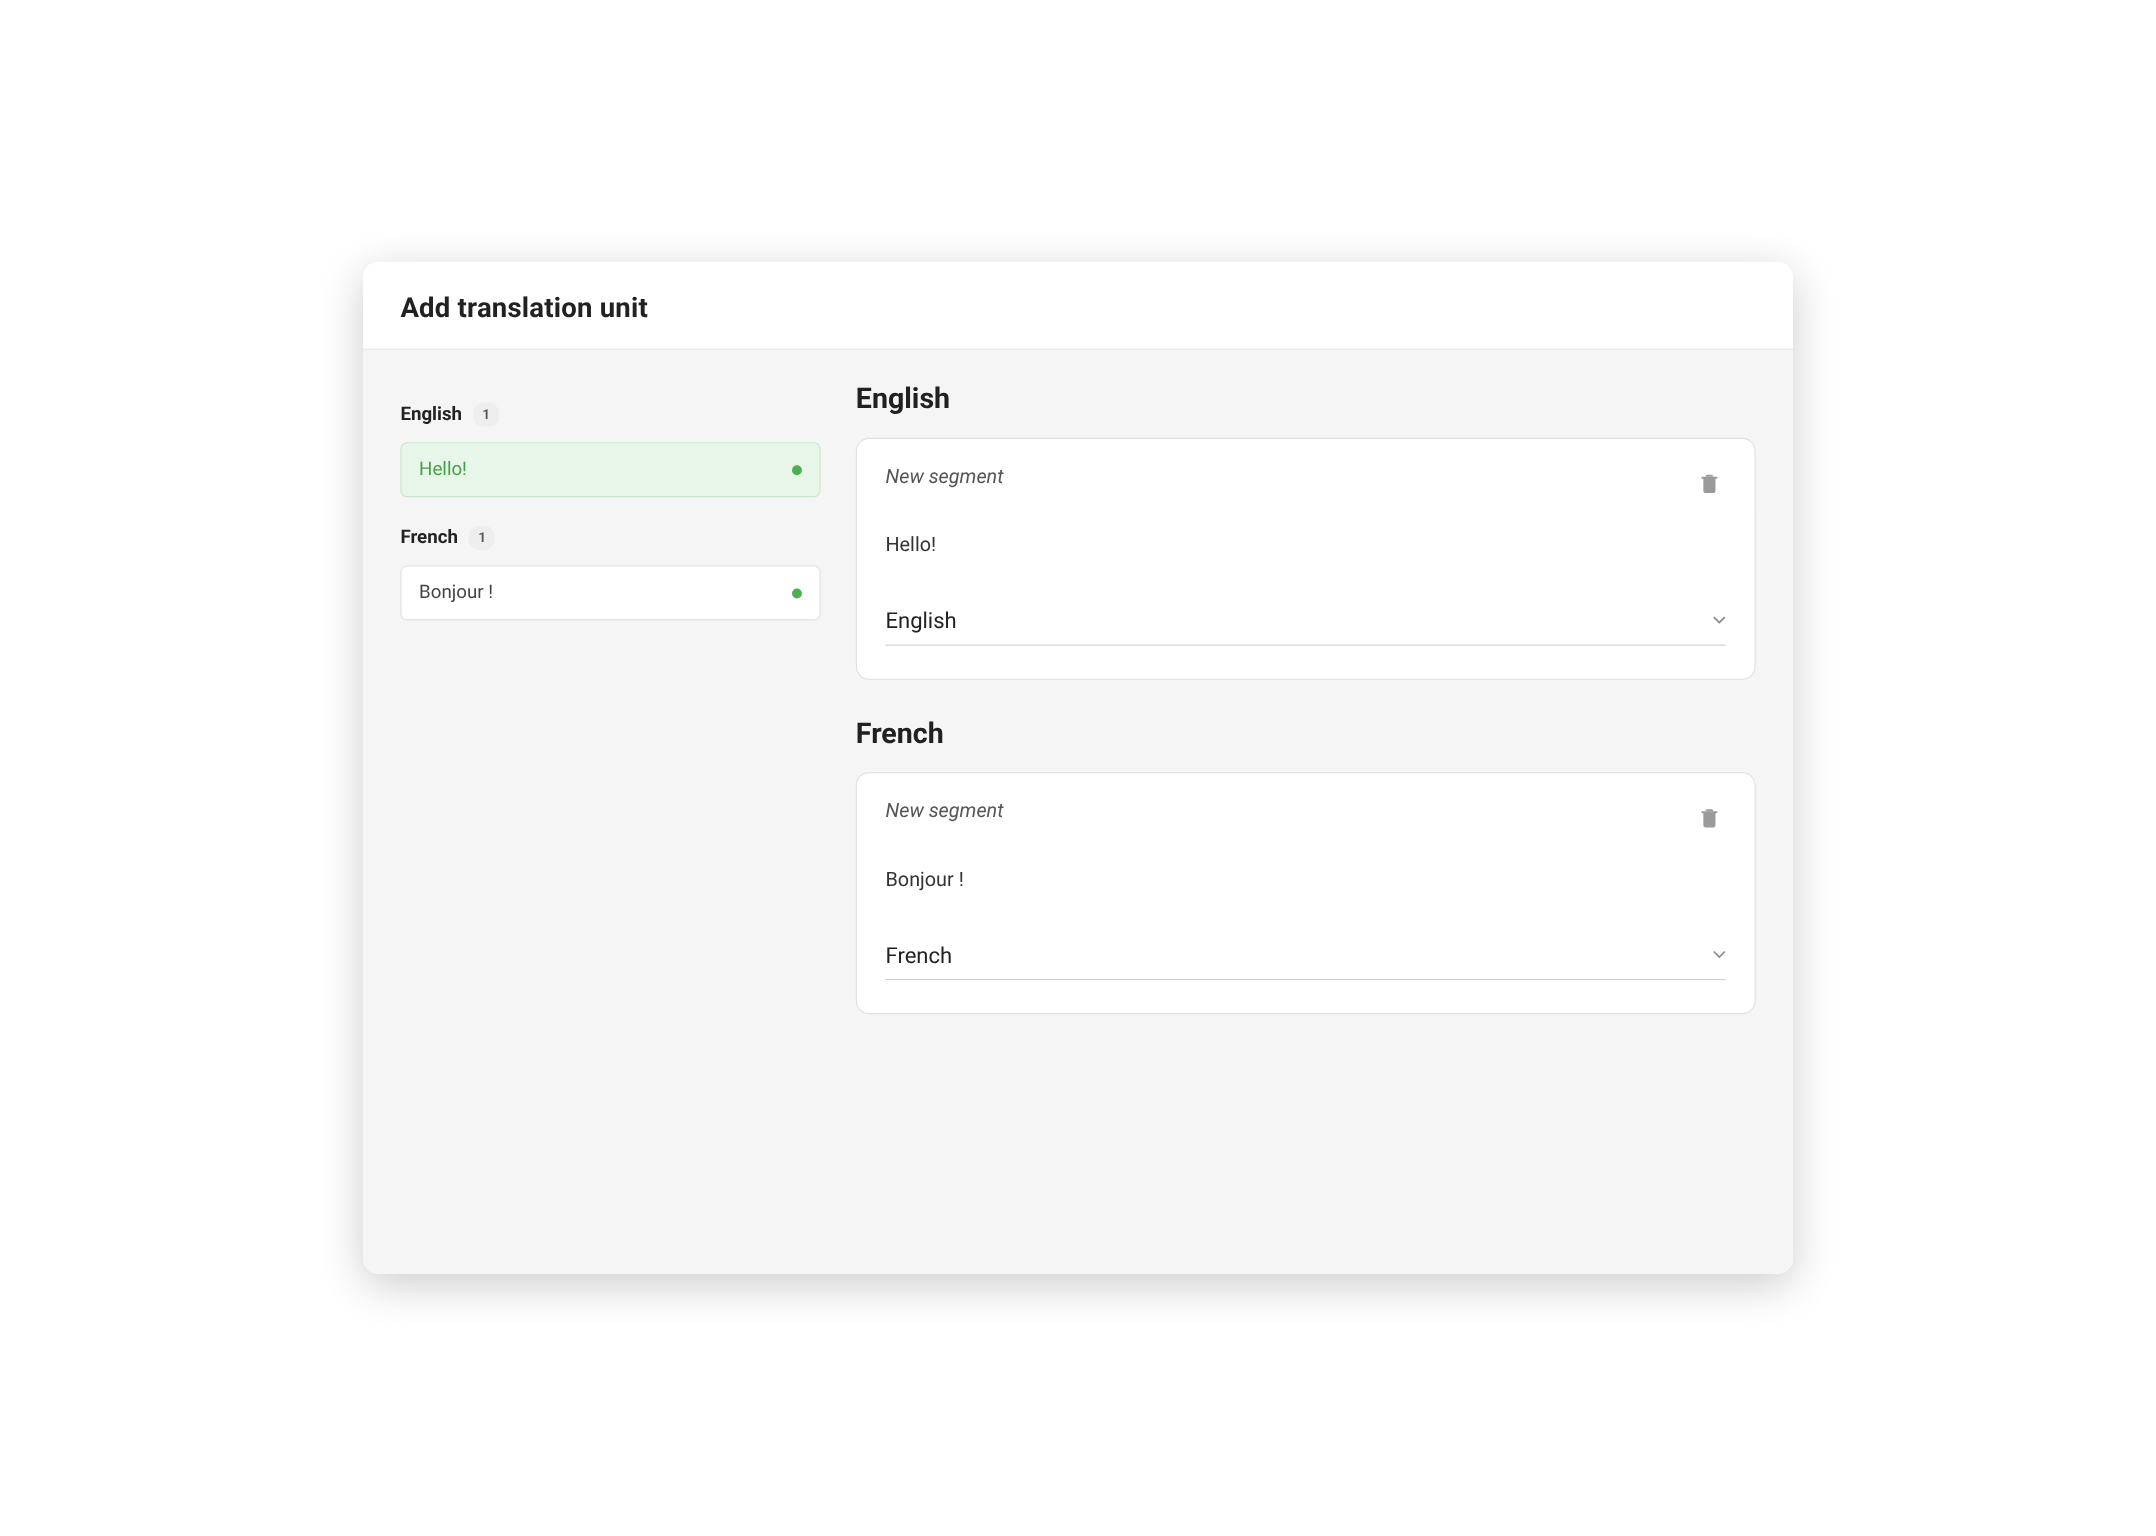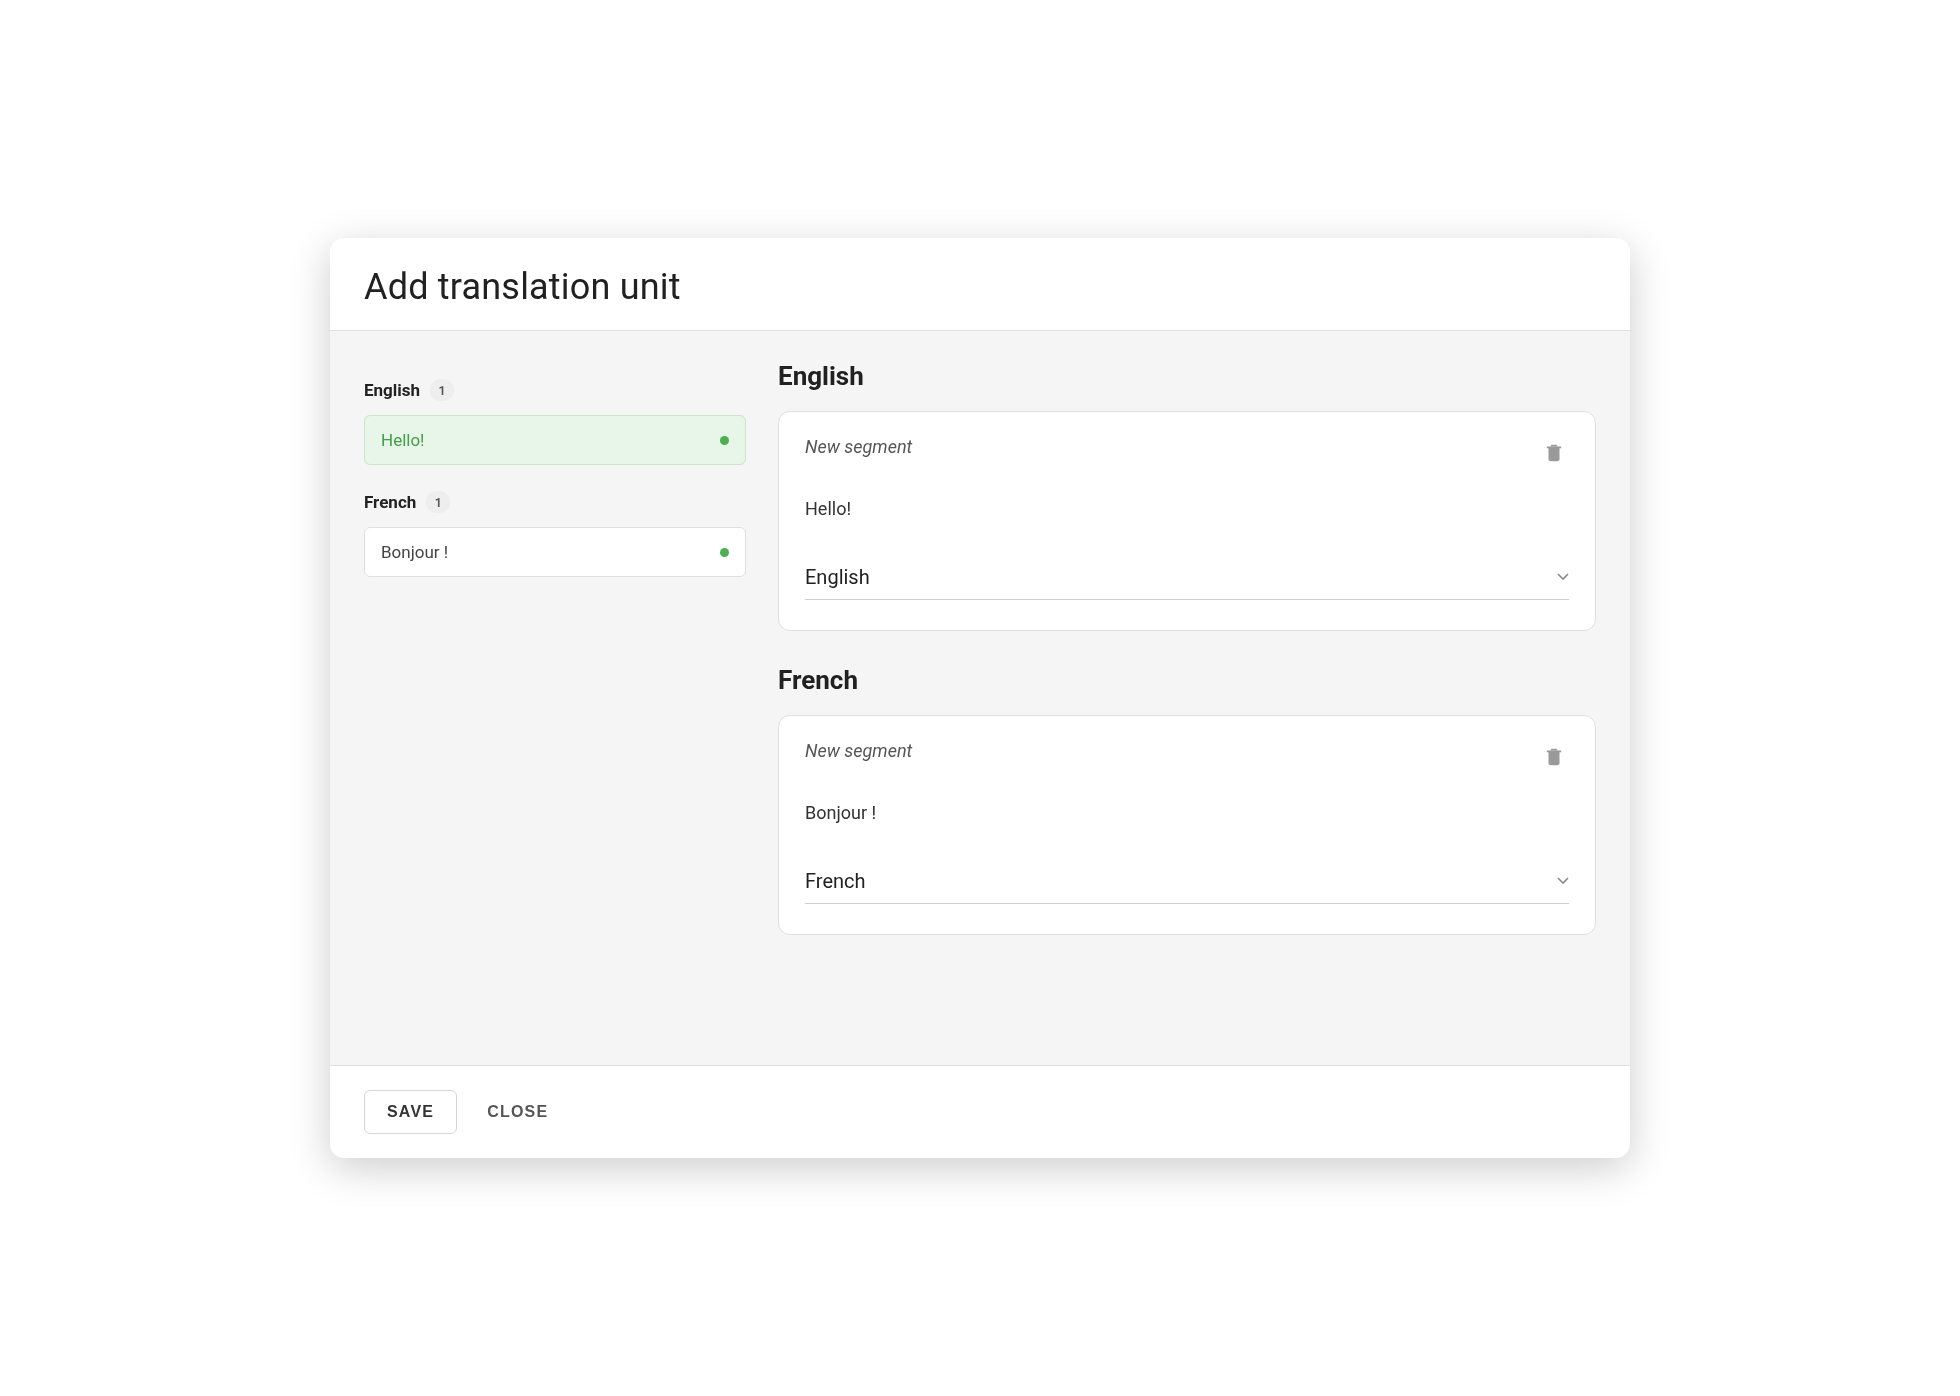--- a/index.html
+++ b/index.html
@@ -36,22 +36,22 @@
     box-shadow: 0 10px 40px rgba(0,0,0,0.20);
     display: flex;
     flex-direction: column;
     overflow: hidden;
   }
   .dialog-header {
     padding: 28px 34px 22px;
     border-bottom: 1px solid var(--border);
   }
   .dialog-title {
-    font-size: 36px;
-    font-weight: 400;
+    font-size: 25px;
+    font-weight: 700;
     letter-spacing: 0.2px;
   }
   .dialog-body {
     flex: 1;
     background: var(--bg-body);
     display: flex;
     overflow: hidden;
   }
   .sidebar {
     width: 432px;
@@ -296,19 +296,15 @@
               <svg viewBox="0 0 12 8">
                   <path d="M1 1l5 5 5-5" stroke="#8a8a8a" stroke-width="1.6" fill="none"></path>
                 </svg>
             </span>
           </div>
         </div>
 
       </div>
     </div>
 
-    <div class="dialog-footer">
-      <button class="btn-save">SAVE</button>
-      <button class="btn-close">CLOSE</button>
-    </div>
 
   </div>
 </div>
 
 </body></html>

